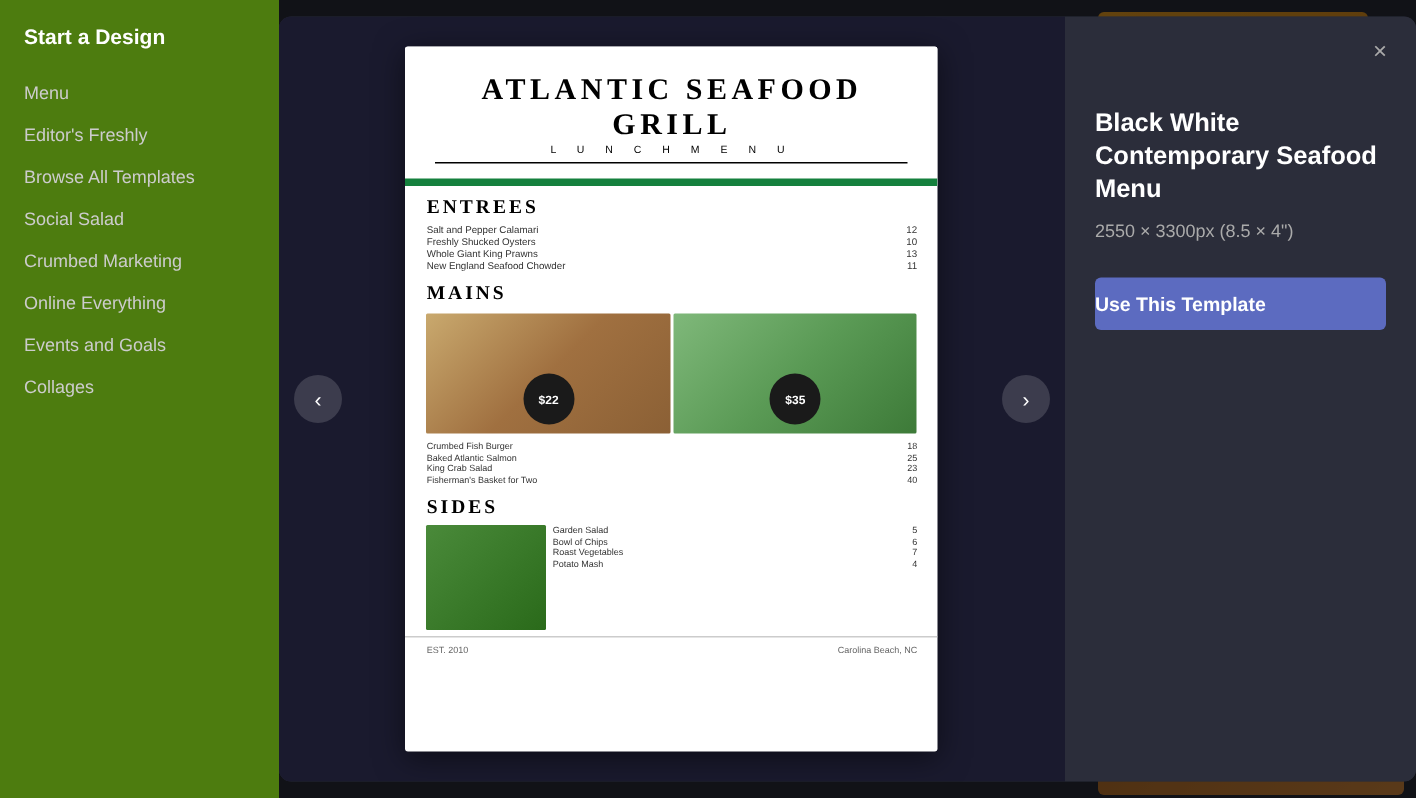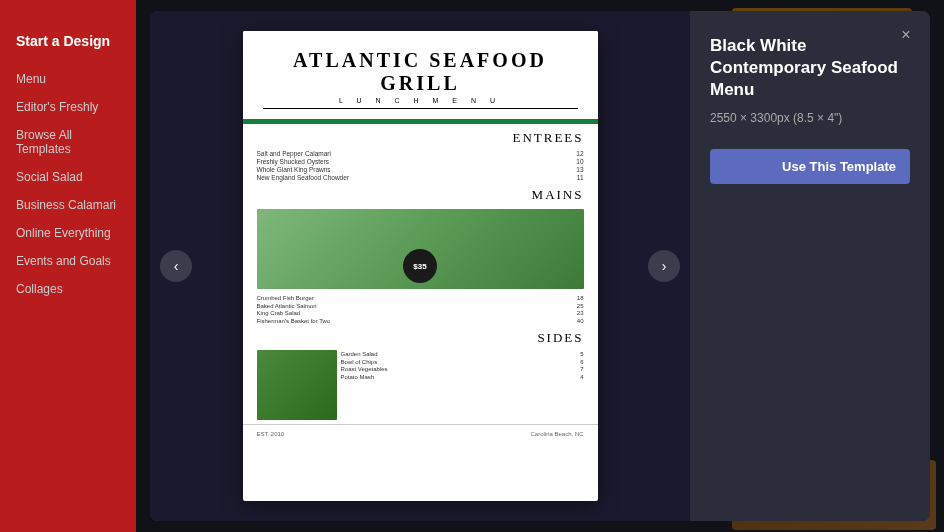--- a/index.html
+++ b/index.html
@@ -15,24 +15,24 @@
     
     .main-bg {
       width: 100%;
       height: 100%;
       background: #2b2d3a;
       display: flex;
     }
 
     
     .sidebar {
-      width: 136px;
-      background: #b91c1c;
+      width: 186px;
+      background: #4d7c0f;
       height: 100%;
-      padding: 33px 0;
+      padding: 16px 0;
       flex-shrink: 0;
     }
     .sidebar-title {
       color: #fff;
       font-size: 14px;
       font-weight: 600;
       padding: 0 16px 16px;
     }
     .sidebar-item {
       color: #ccc;
@@ -114,23 +114,23 @@
       color: #000;
       margin-top: 2px;
     }
     .menu-divider {
       border: none;
       border-top: 1.5px solid #000;
       margin: 4px 0;
     }
     .menu-section-title {
       font-size: 13px;
-      font-weight: 400;
+      font-weight: 700;
       letter-spacing: 2px;
-      text-align: right;
+      text-align: left;
       color: #000;
       margin: 6px 0 4px;
       font-family: serif;
     }
     .menu-body {
       padding: 0 14px;
     }
     .menu-item-row {
       display: flex;
       justify-content: space-between;
@@ -256,58 +256,59 @@
       display: flex;
       align-items: center;
       justify-content: center;
     }
     .info-title {
       color: #fff;
       font-size: 17px;
       font-weight: 600;
       line-height: 1.3;
       margin-bottom: 10px;
+      margin-top: 36px;
     }
     .info-dimensions {
       color: #aaa;
       font-size: 12px;
       margin-bottom: 24px;
     }
     .use-template-btn {
       background: #5c6bc0;
       color: #fff;
       border: none;
       border-radius: 4px;
-      padding: 10px 14px;
+      padding: 10px 0;
       font-size: 13px;
       font-weight: 600;
       cursor: pointer;
       width: 100%;
-      text-align: right;
+      text-align: left;
     }
     .bg-card {
       width: 180px;
       height: 165px;
       border-radius: 4px;
       position: relative;
       overflow: hidden;
     }
   </style>
 </head>
 <body>
 
 <div class="main-bg">
 
   <div class="sidebar">
     <div class="sidebar-title">Start a Design</div>
     <div class="sidebar-item">Menu</div>
     <div class="sidebar-item">Editor's Freshly</div>
     <div class="sidebar-item">Browse All Templates</div>
     <div class="sidebar-item">Social Salad</div>
-    <div class="sidebar-item">Business Calamari</div>
+    <div class="sidebar-item">Crumbed Marketing</div>
     <div class="sidebar-item">Online Everything</div>
     <div class="sidebar-item">Events and Goals</div>
     <div class="sidebar-item">Collages</div>
   </div>
 
   <div class="right-panel">
 
     <div style="position:absolute; right:0; top:0; width:220px; height:100%; display:flex; flex-direction:column; gap:8px; padding:8px;">
 
       <div class="bg-card" style="background: linear-gradient(135deg, #f5a623 0%, #e8901a 100%); height:165px;">
@@ -372,20 +373,25 @@
                 <span>New England Seafood Chowder</span>
                 <span>11</span>
               </div>
             </div>
 
             <div class="menu-body">
               <div class="menu-section-title">MAINS</div>
             </div>
 
             <div class="menu-photos-row">
+              <div class="menu-photo menu-photo-left">
+                <div class="price-badge">
+                  <span>$22</span>
+                </div>
+              </div>
               <div class="menu-photo menu-photo-right">
                 <div class="price-badge">
                   <span>$35</span>
                 </div>
               </div>
             </div>
 
             <div class="menu-mains-items">
               <div class="mains-item-row">
                 <span>Crumbed Fish Burger</span>

